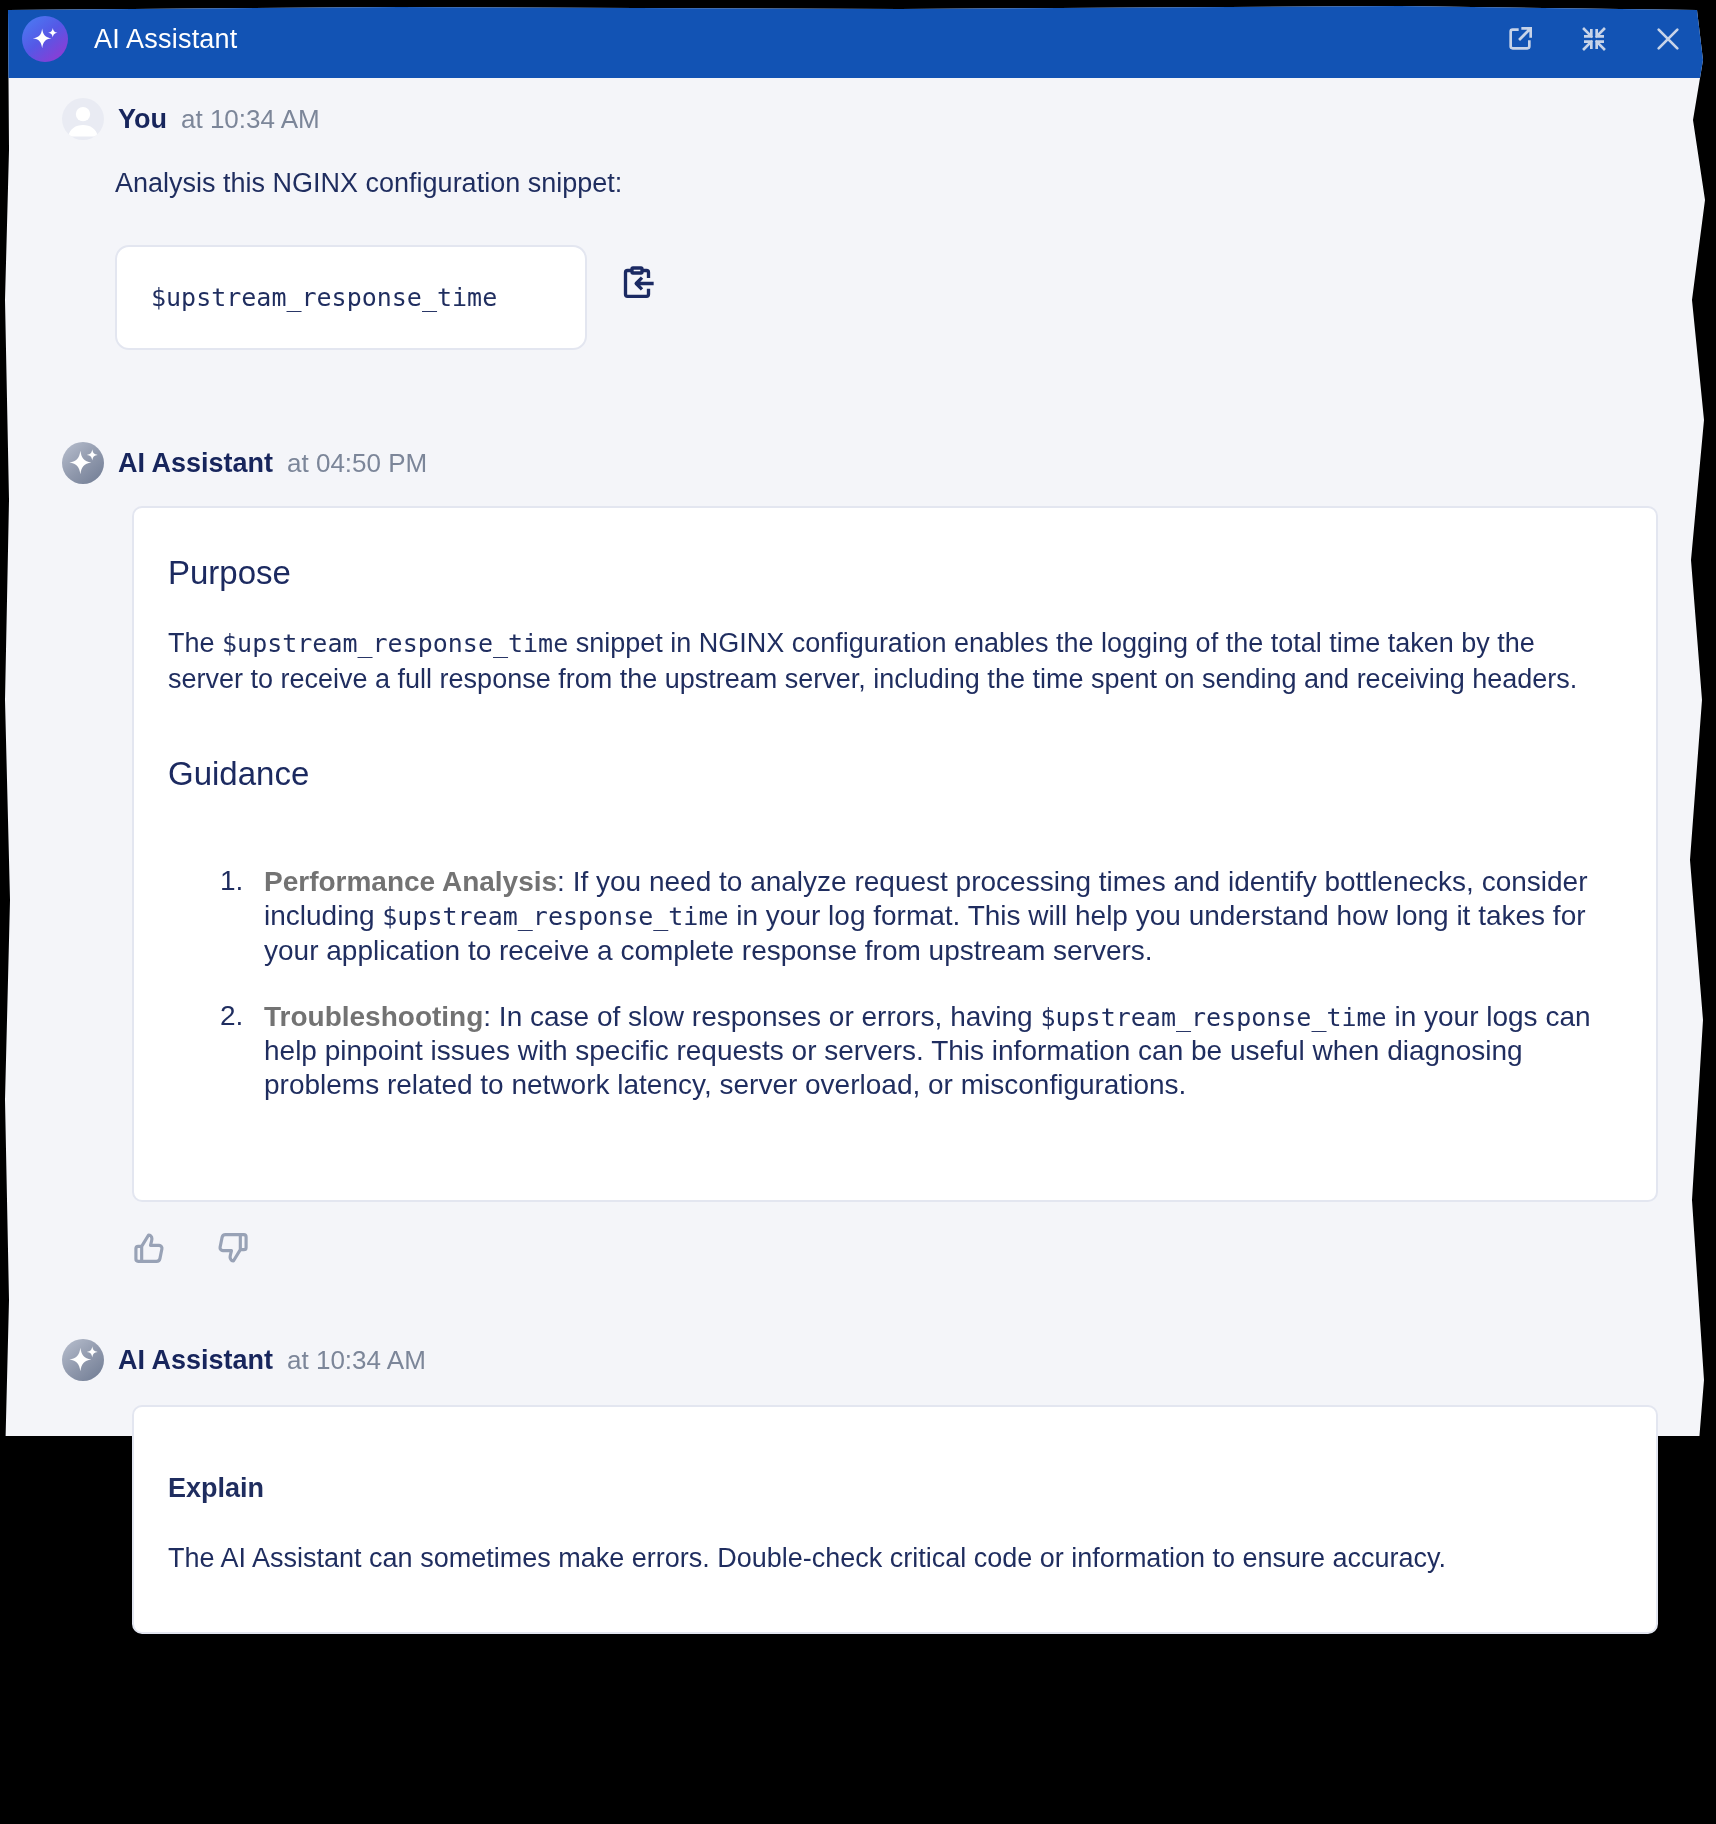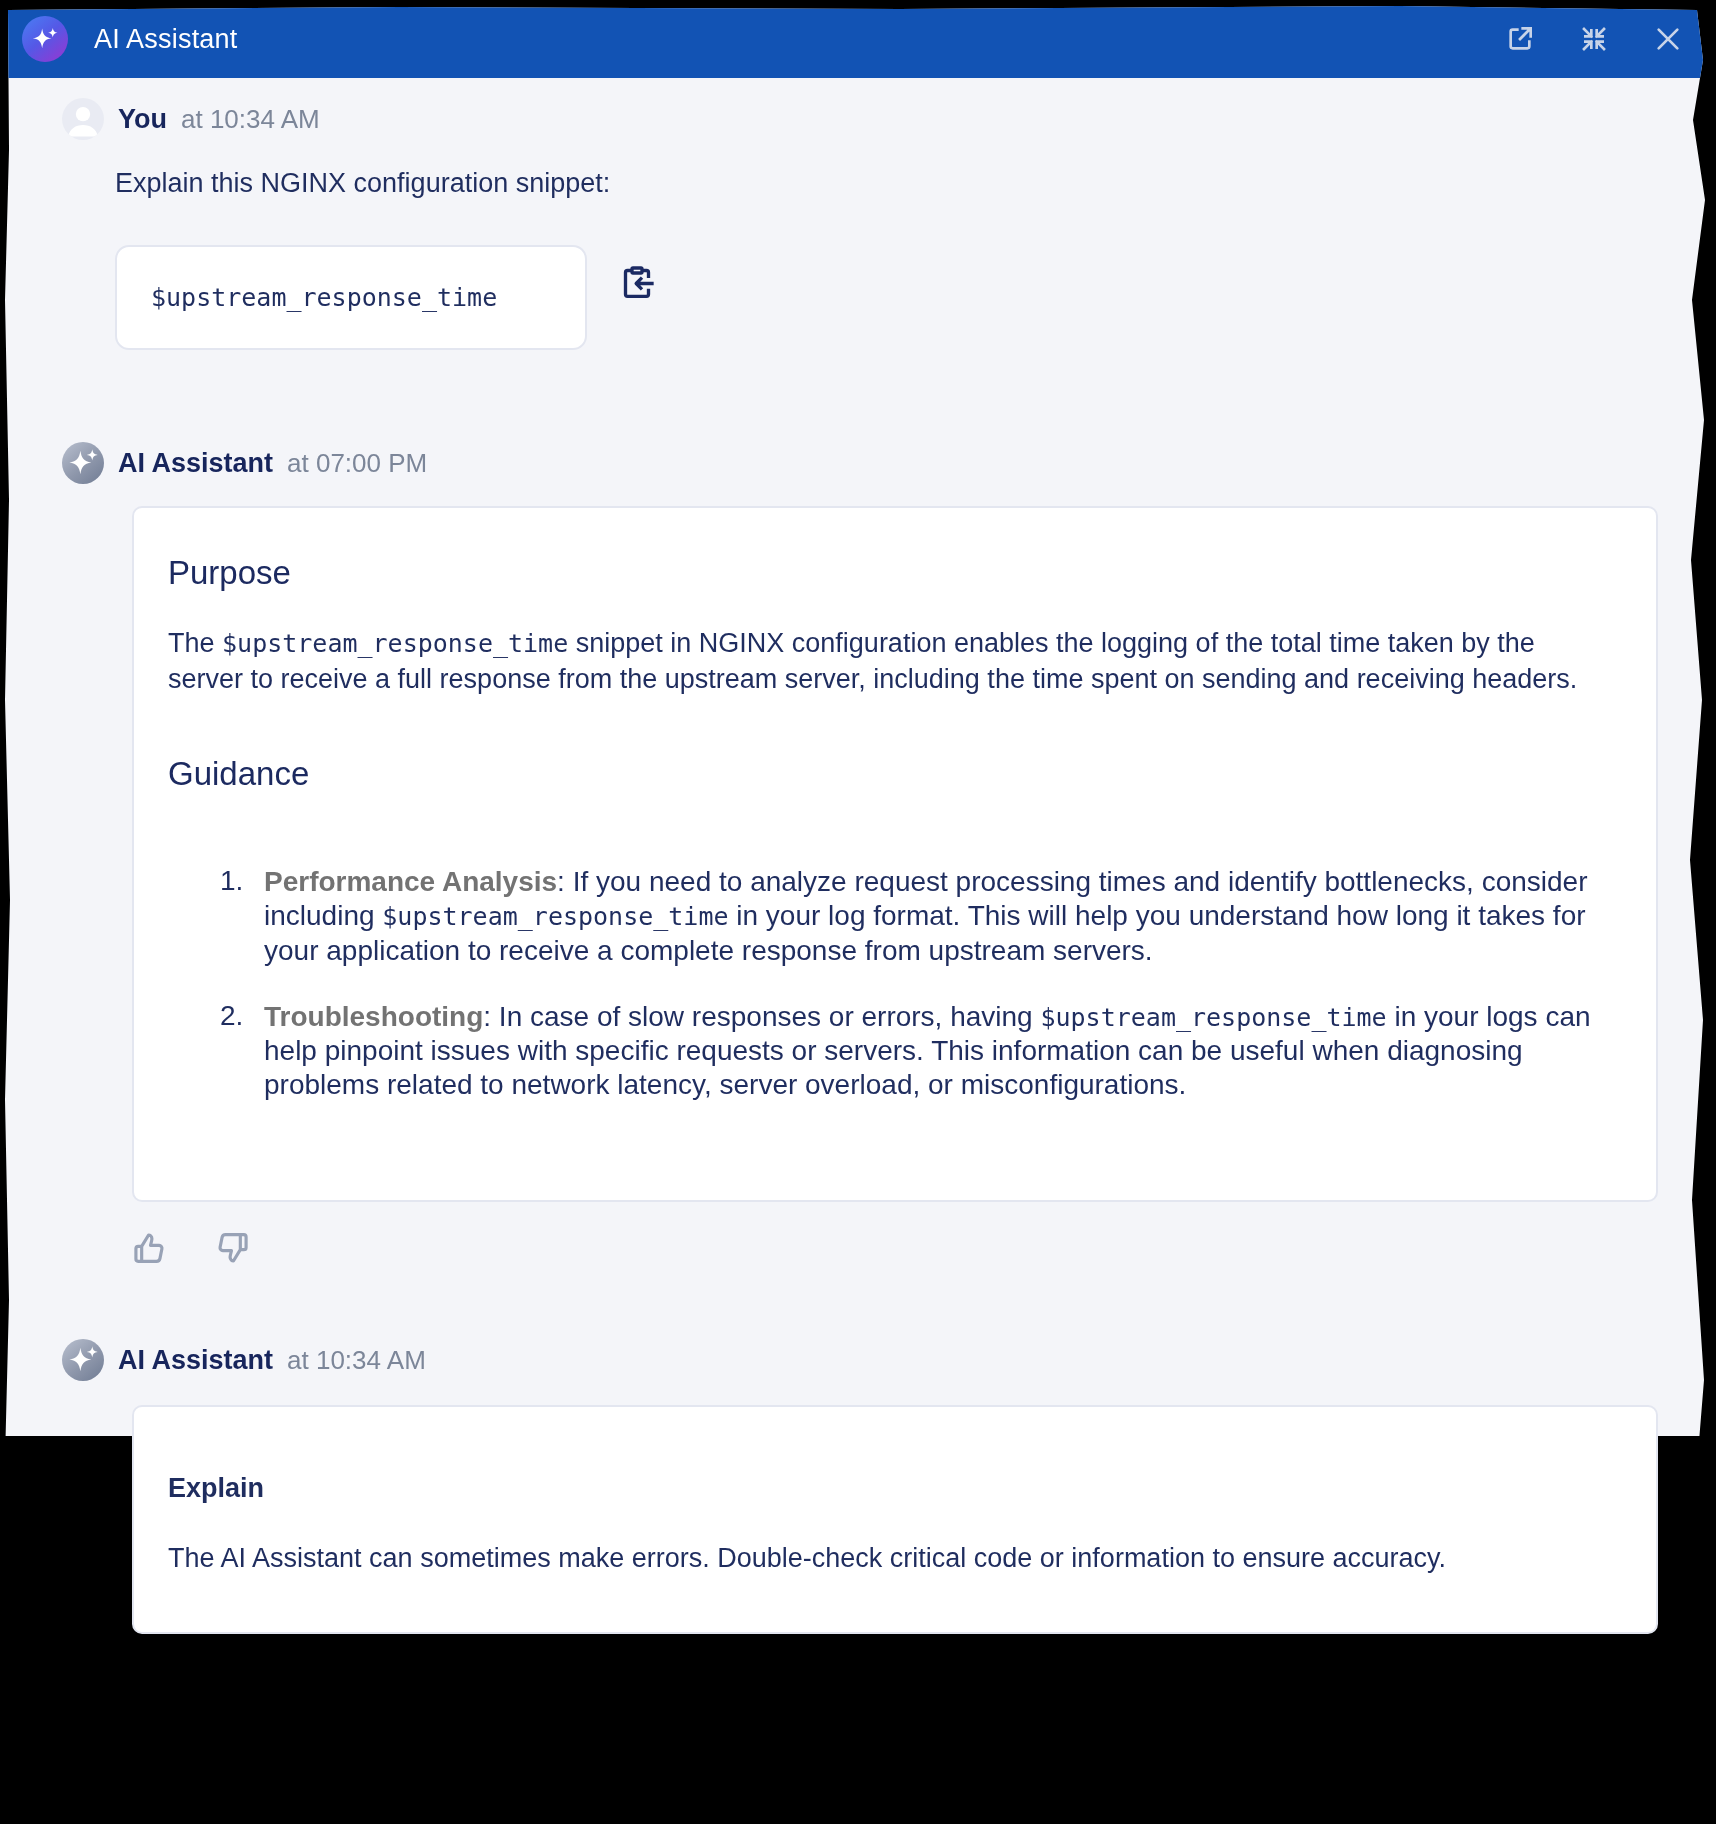--- a/index.html
+++ b/index.html
@@ -120,21 +120,21 @@
       <div class="msg-header">
         <div class="avatar avatar-user">
           <svg width="42" height="42" viewBox="0 0 24 24">
             <circle cx="12" cy="9.2" r="4.1" fill="#fff"></circle>
             <path d="M3.5 22c.9-4.4 4.3-6.6 8.5-6.6s7.6 2.2 8.5 6.6Z" fill="#fff"></path>
           </svg>
         </div>
         <span class="author">You</span>
         <span class="timestamp">at 10:34 AM</span>
       </div>
-      <div class="user-text">Explain this NGINX configuration snippet:</div>
+      <div class="user-text">Analysis this NGINX configuration snippet:</div>
       <div class="code-row">
         <div class="code-box">
           <span class="code-text">$upstream_response_time</span>
         </div>
         <button class="copy-btn" title="">
           <svg width="40" height="40" viewBox="0 0 24 24" fill="none" stroke="currentColor" stroke-width="2" stroke-linejoin="round">
             <path d="M15 4.5h2.7a1.2 1.2 0 0 1 1.2 1.2V9M18.9 15.5v3.3a1.2 1.2 0 0 1-1.2 1.2H6.3a1.2 1.2 0 0 1-1.2-1.2V5.7a1.2 1.2 0 0 1 1.2-1.2H9"></path>
             <rect x="9" y="3" width="6" height="3" rx="0.6"></rect>
             <path d="M22 12.3H11.7M15 8.8l-3.5 3.5 3.5 3.5"></path>
           </svg>
@@ -144,21 +144,21 @@
 
     <div class="group">
       <div class="msg-header">
         <div class="avatar avatar-ai">
           <svg width="42" height="42" viewBox="0 0 24 24">
             <path fill="#fff" d="M10.5 5c.7 4.4 2 6 6.3 6.7-4.3.7-5.6 2.3-6.3 6.7-.7-4.4-2-6-6.3-6.7C8.5 11 9.8 9.4 10.5 5Z"></path>
             <path fill="#fff" d="M17.3 4.2c.33 2.1.97 2.9 3.1 3.2-2.13.3-2.77 1.1-3.1 3.2-.33-2.1-.97-2.9-3.1-3.2 2.13-.3 2.77-1.1 3.1-3.2Z"></path>
           </svg>
         </div>
         <span class="author">AI Assistant</span>
-        <span class="timestamp">at 07:00 PM</span>
+        <span class="timestamp">at 04:50 PM</span>
       </div>
 
       <div class="card">
         <h2>Purpose</h2>
         <p><span>The </span><span class="inline-code">$upstream_response_time</span><span> snippet in NGINX configuration enables the logging of the total time taken by the server to receive a full response from the upstream server, including the time spent on sending and receiving headers.</span></p>
 
         <h2 class="h-gap">Guidance</h2>
 
         <div class="olist">
           <div class="olist-item">

